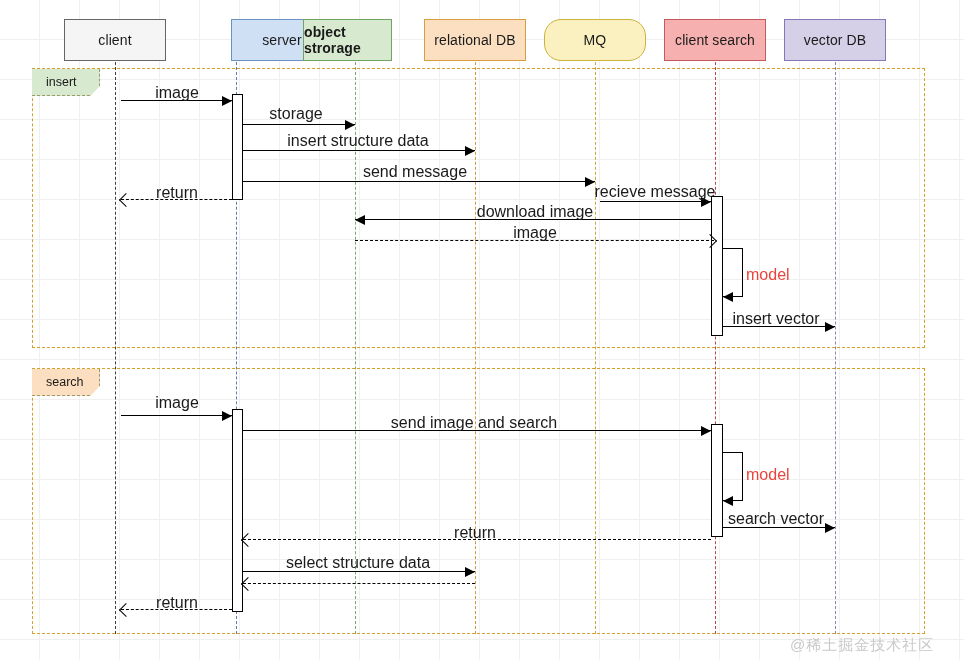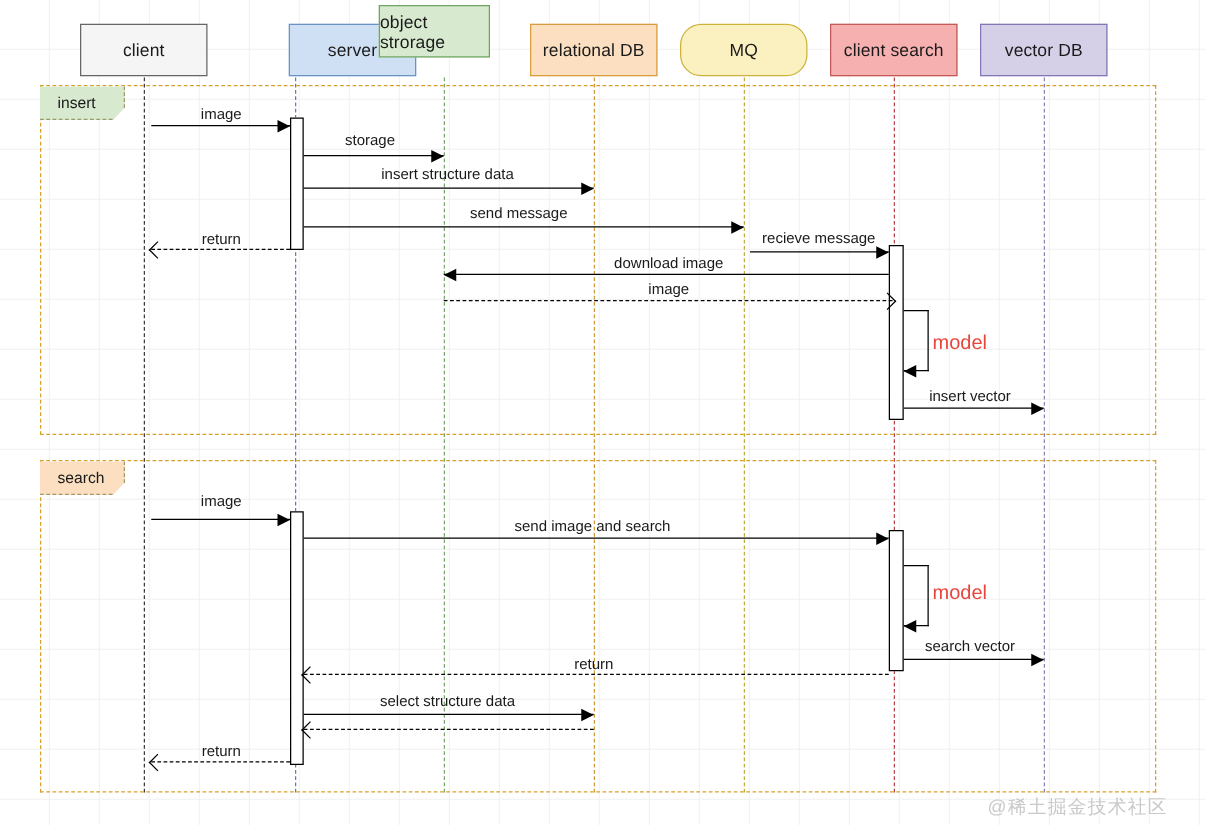--- a/index.html
+++ b/index.html
@@ -81,21 +81,21 @@
   .msg-line {
     position: absolute;
     height: 0;
     border-top: 1px solid #000000;
   }
   .msg-line.dashed {
     border-top: 1px dashed #000000;
   }
   .msg-label {
     position: absolute;
-    font-size: 12px;
+    font-size: 16px;
     color: #1a1a1a;
     white-space: nowrap;
     transform: translateX(-50%);
   }
   .arrow-head {
     position: absolute;
     width: 0;
     height: 0;
   }
   .arrow-head.solid-right {
@@ -152,21 +152,21 @@
 
 <div id="canvas">
 
   <div id="participants-layer">
       <div class="participant" style="left: 64px; top: 19px; width: 102px; background: rgb(245, 245, 245); border-color: rgb(102, 102, 102);">
         <span>client</span>
       </div>
       <div class="participant" style="left: 185px; top: 19px; width: 102px; background: rgb(207, 224, 245); border-color: rgb(106, 146, 196); margin-left: 46px;">
         <span>server</span>
       </div>
-      <div class="participant" style="left: 303px; top: 4px; width: 89px; background: rgb(215, 233, 207); border-color: rgb(111, 164, 97);">
+      <div class="participant" style="left: 303px; top: 19px; width: 89px; background: rgb(215, 233, 207); border-color: rgb(111, 164, 97); font-weight: bold;">
         <span>object strorage</span>
       </div>
       <div class="participant" style="left: 424px; top: 19px; width: 102px; background: rgb(251, 223, 192); border-color: rgb(217, 156, 63);">
         <span>relational DB</span>
       </div>
       <div class="participant" style="left: 544px; top: 19px; width: 102px; background: rgb(251, 240, 191); border-color: rgb(205, 179, 60); border-radius: 17px;">
         <span>MQ</span>
       </div>
       <div class="participant" style="left: 664px; top: 19px; width: 102px; background: rgb(246, 176, 176); border-color: rgb(196, 90, 90);">
         <span>client search</span>

